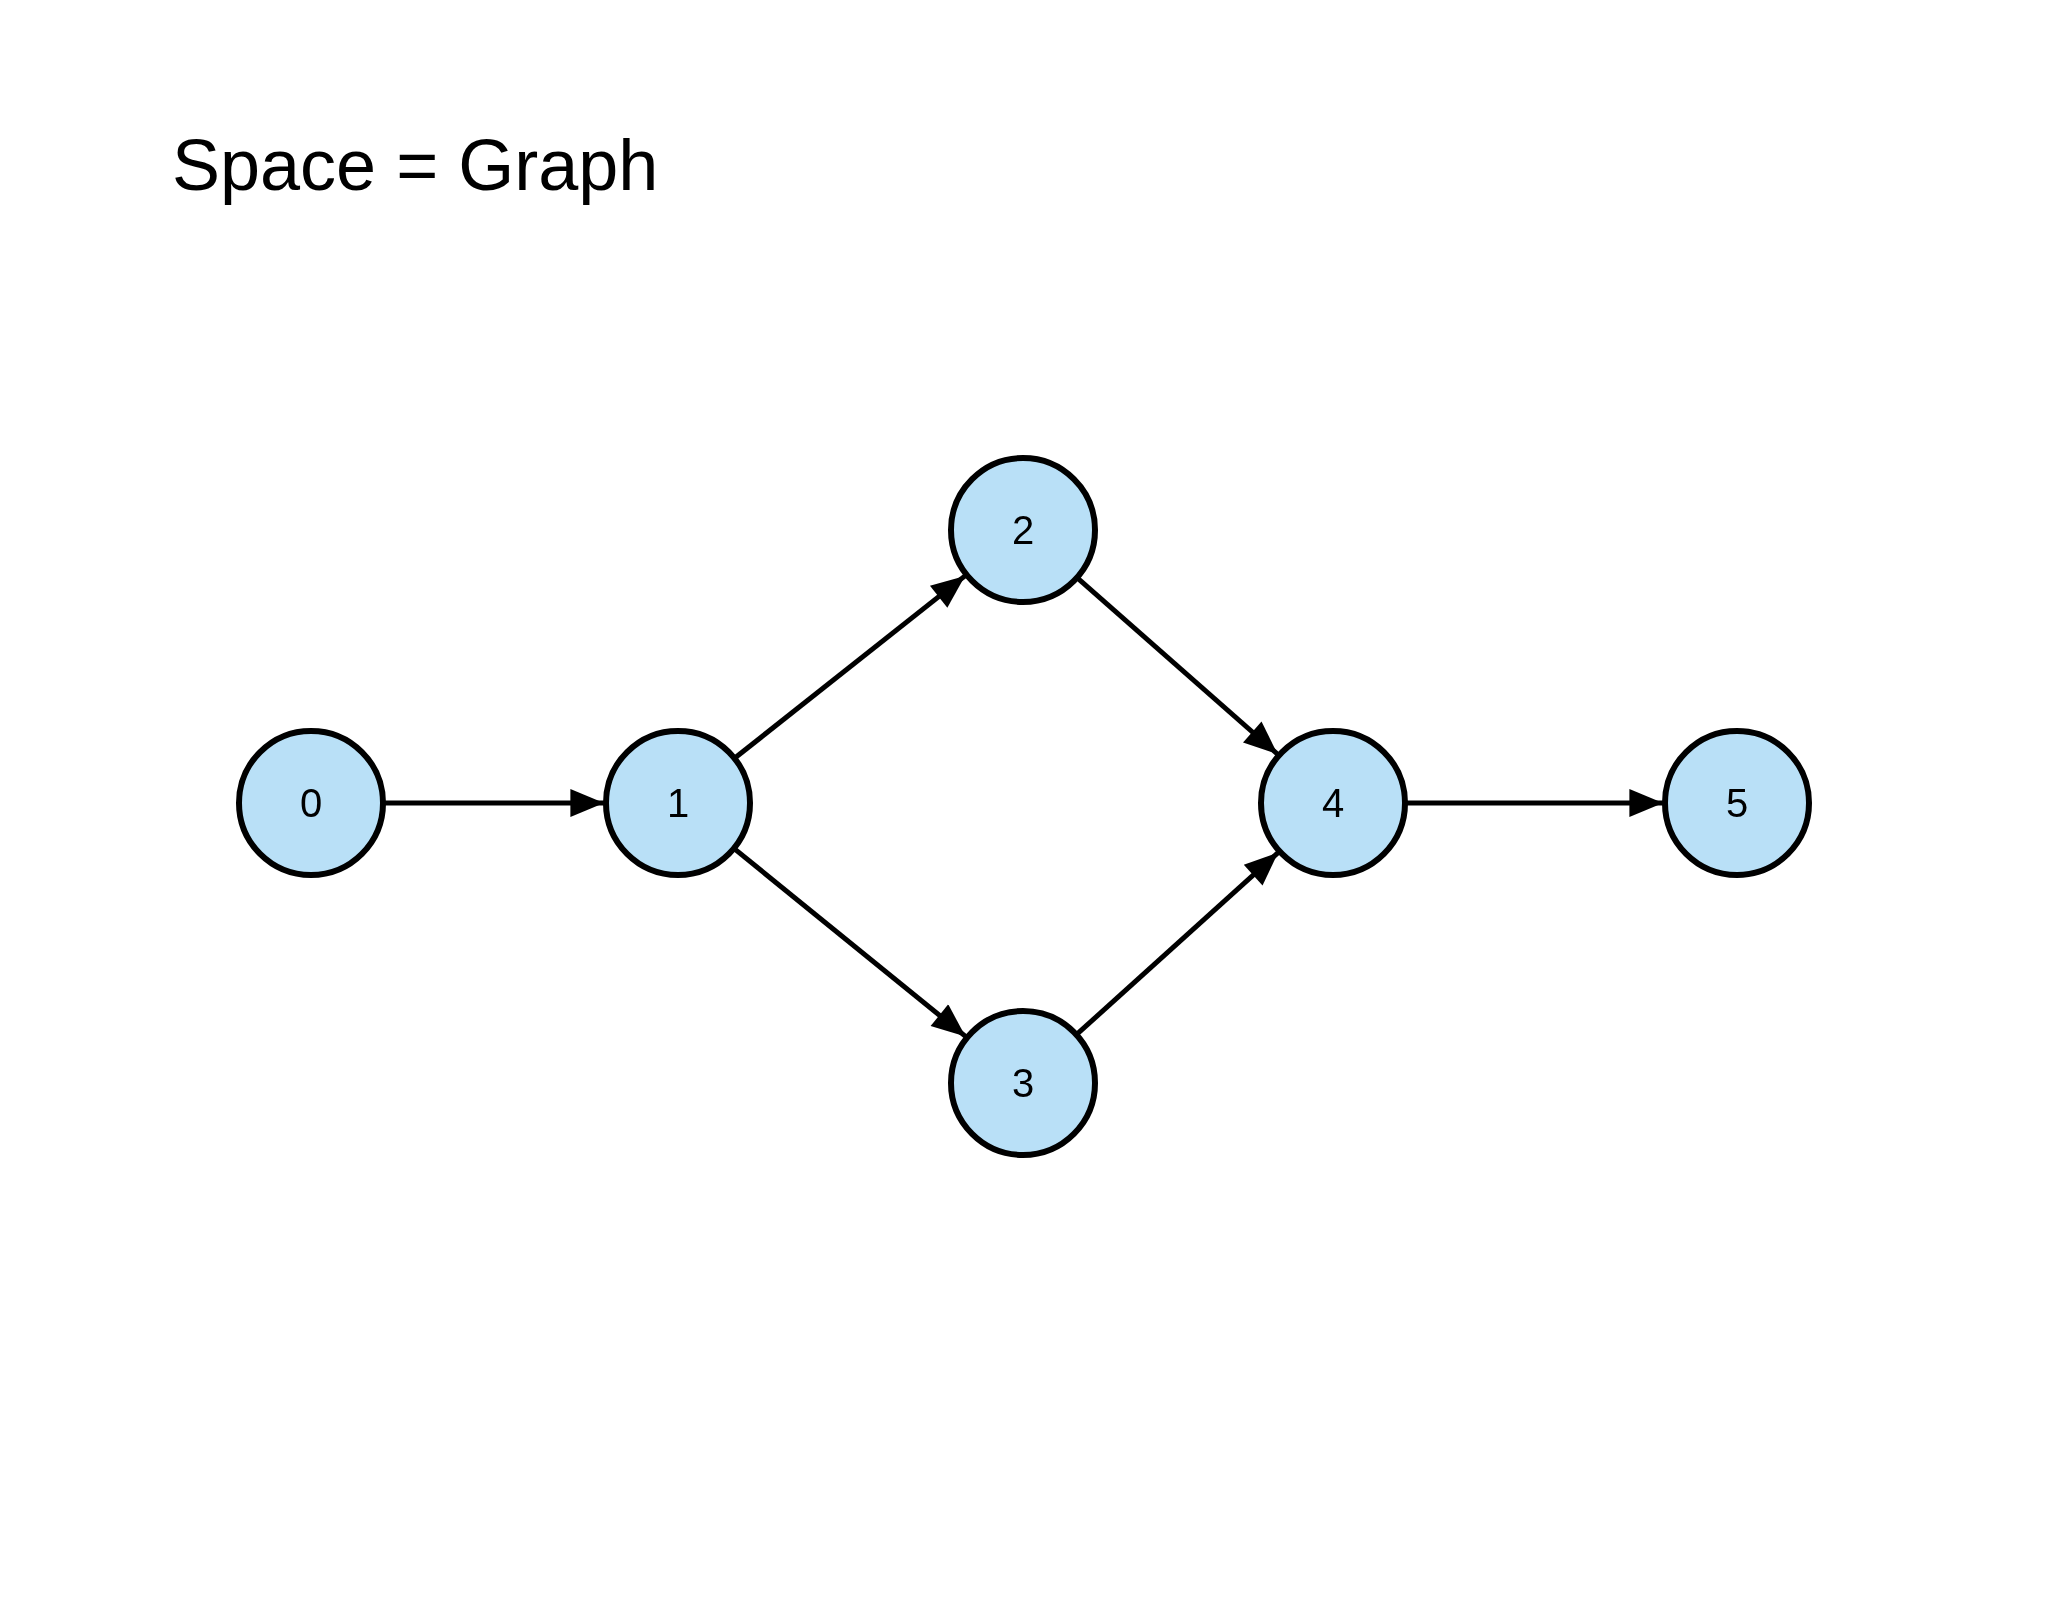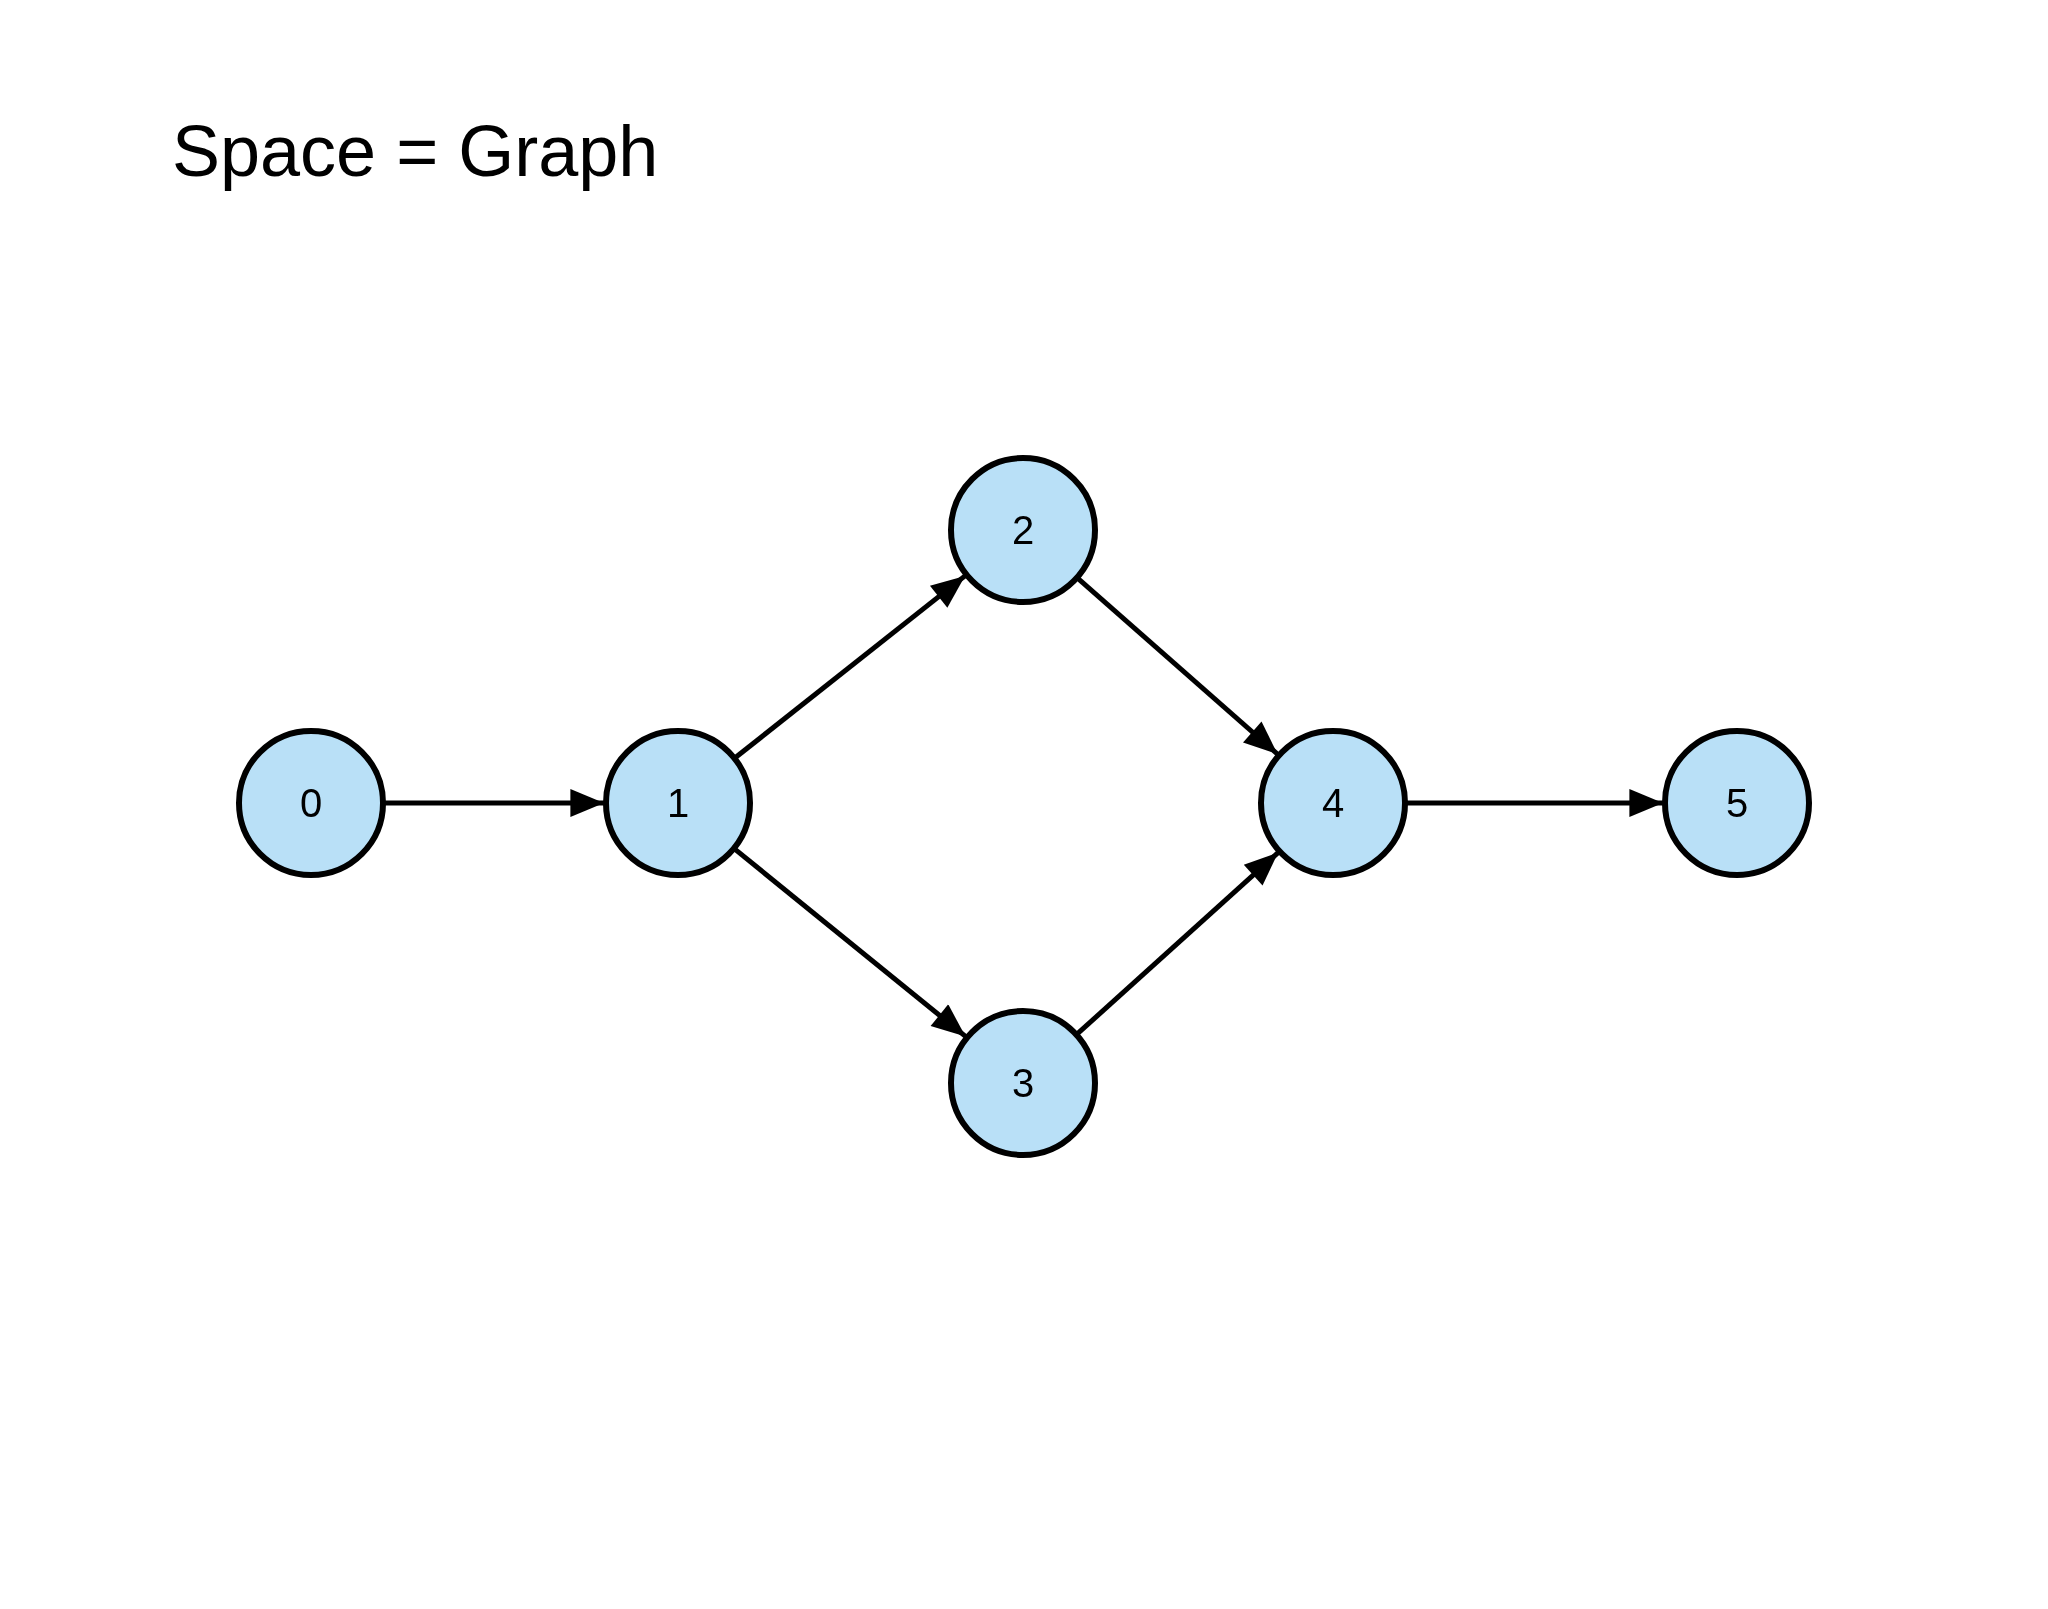--- a/index.html
+++ b/index.html
@@ -10,21 +10,21 @@
     width: 2048px;
     height: 1609px;
     background: #ffffff;
     font-family: "Liberation Sans", sans-serif;
     position: relative;
     overflow: hidden;
   }
   .page-title {
     position: absolute;
     left: 172px;
-    top: 112px;
+    top: 126px;
     font-size: 72px;
     line-height: 1.1;
     color: #000000;
     white-space: nowrap;
     text-align: right;
   }
   .diagram-canvas {
     position: absolute;
     left: 0;
     top: 0;

